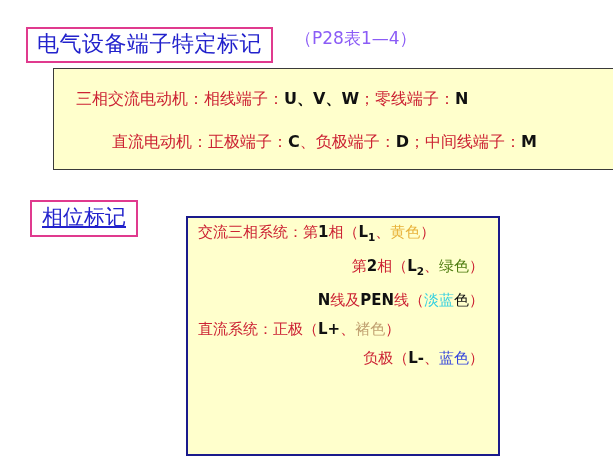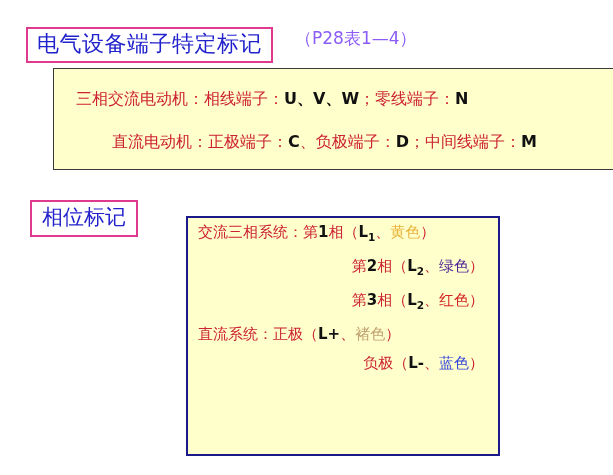--- a/index.html
+++ b/index.html
@@ -100,21 +100,21 @@
     text-align: right;
     font-family: "DejaVu Serif", "Liberation Serif", serif;
   }
   .box-phases .prow.lead { text-align: left; }
 
   
   .cn-red   { color: #cc2233; }
   .lat      { color: #111111; font-weight: bold;
               font-family: "DejaVu Sans", "Liberation Sans", sans-serif; }
   .c-yellow { color: #e8b23a; }
-  .c-green  { color: #4c1d95; }
+  .c-green  { color: #4d7c0f; }
   .c-red    { color: #d32222; }
   .c-cyan   { color: #35d0e0; }
   .c-brown  { color: #c0a070; }
   .c-blue   { color: #3344dd; }
   .c-black  { color: #111111; }
   sub { font-size: 70%; }
 </style>
 </head>
 <body style="background: rgb(255, 255, 255);">
 
@@ -124,22 +124,22 @@
   </div>
   <span class="title-ref">（P28表1—4）</span>
 </div>
 
 <div class="box-terminals" style="background: rgb(255, 255, 204); border-color: rgb(58, 58, 58);">
   <div class="line line-1"><span class="cn-red">三相交流电动机：相线端子：</span><span class="lat">U、V、W</span><span class="cn-red">；零线端子：</span><span class="lat">N</span></div>
   <div class="line line-2"><span class="cn-red">直流电动机：正极端子：</span><span class="lat">C</span><span class="cn-red">、负极端子：</span><span class="lat">D</span><span class="cn-red">；中间线端子：</span><span class="lat">M</span></div>
 </div>
 
 <div class="phase-label-box" style="border-color: rgb(224, 58, 142);">
-  <span class="phase-label-text" style="color: rgb(34, 34, 204);">相位标记</span>
+  <span class="phase-label-text" style="color: rgb(34, 34, 204); text-decoration: underline;">相位标记</span>
 </div>
 
 <div class="box-phases" style="background: rgb(255, 255, 204); border-color: rgb(26, 26, 140);">
   <div class="prow lead"><span class="cn-red">交流三相系统：第</span><span class="lat">1</span><span class="cn-red">相（</span><span class="lat">L</span><sub class="lat">1</sub><span class="cn-red">、</span><span class="c-yellow">黄色</span><span class="cn-red">）</span></div>
   <div class="prow"><span class="cn-red">第</span><span class="lat">2</span><span class="cn-red">相（</span><span class="lat">L</span><sub class="lat">2</sub><span class="cn-red">、</span><span class="c-green">绿色</span><span class="cn-red">）</span></div>
-  <div class="prow"><span class="cn-red">第</span><span class="lat">3</span><span class="cn-red">相（</span><span class="lat">L</span><sub class="lat">2</sub><span class="cn-red">、</span><span class="c-red">红色</span><span class="cn-red">）</span></div>
+  <div class="prow"><span class="lat">N</span><span class="cn-red">线及</span><span class="lat">PEN</span><span class="cn-red">线（</span><span class="c-cyan">淡蓝</span><span class="c-black">色</span><span class="cn-red">）</span></div>
   <div class="prow lead"><span class="cn-red">直流系统：正极（</span><span class="lat">L+</span><span class="cn-red">、</span><span class="c-brown">褚色</span><span class="cn-red">）</span></div>
   <div class="prow"><span class="cn-red">负极（</span><span class="lat">L-</span><span class="cn-red">、</span><span class="c-blue">蓝色</span><span class="cn-red">）</span></div>
 </div>
 
 </body></html>

